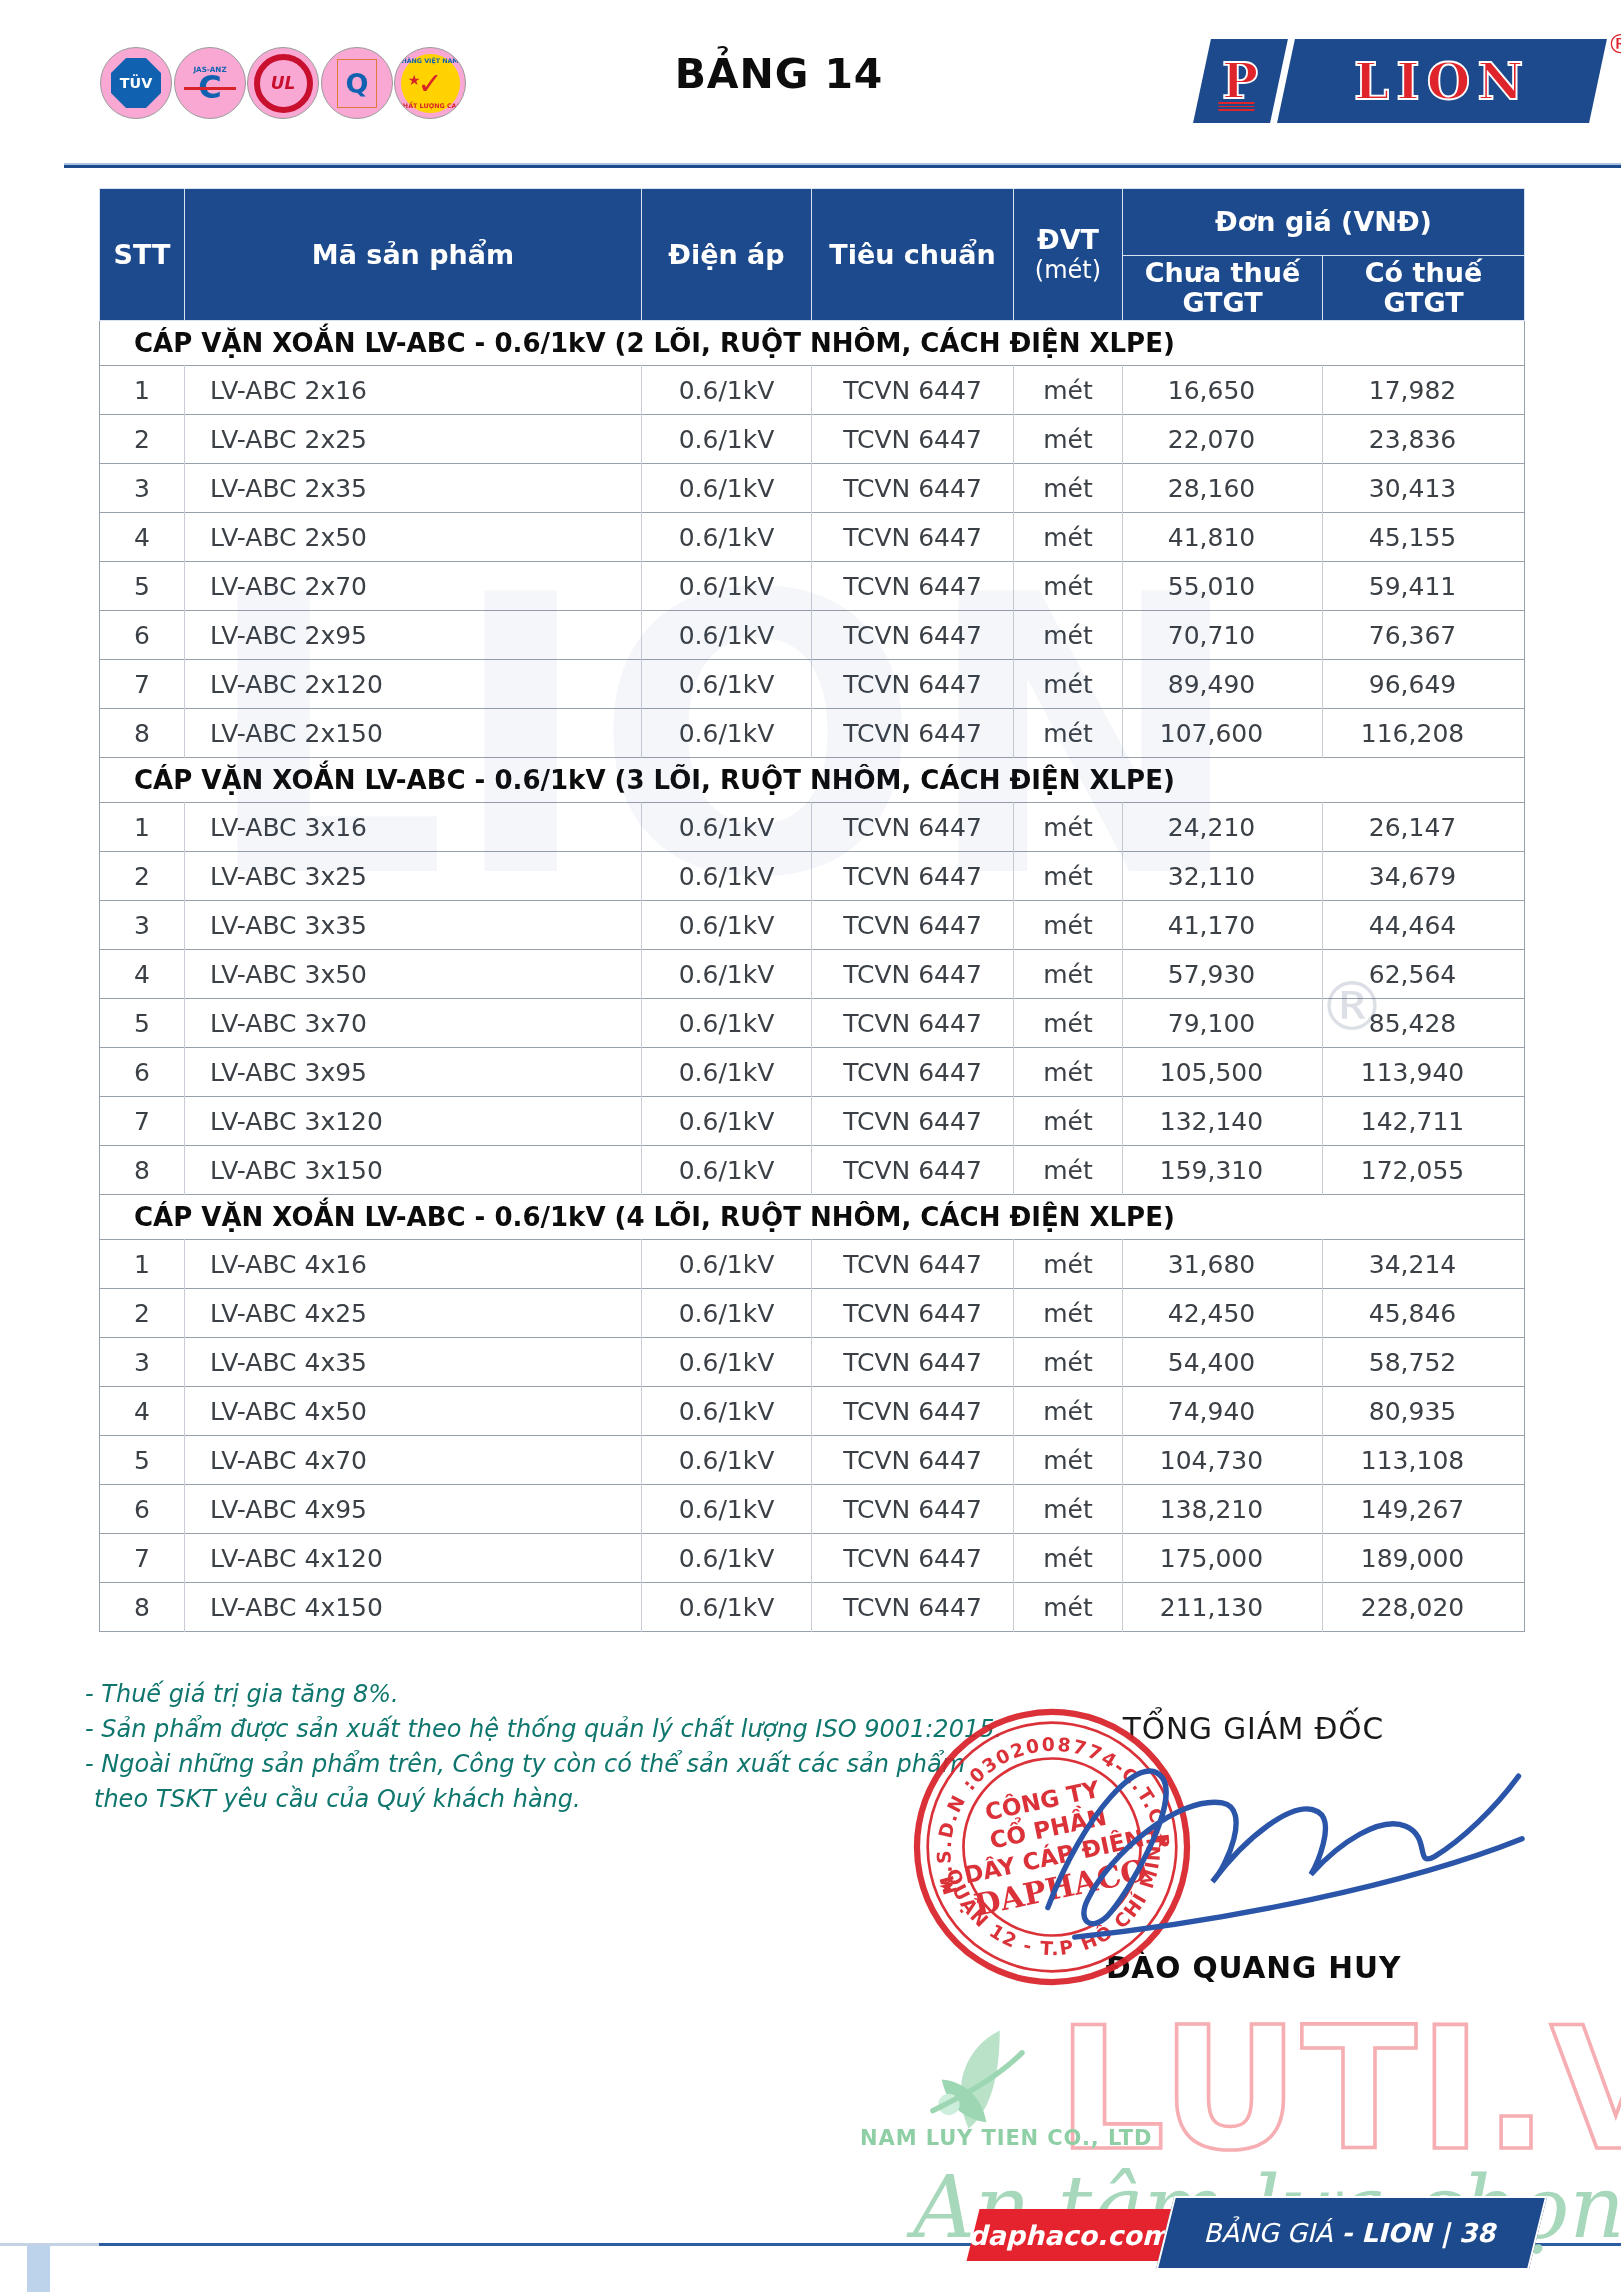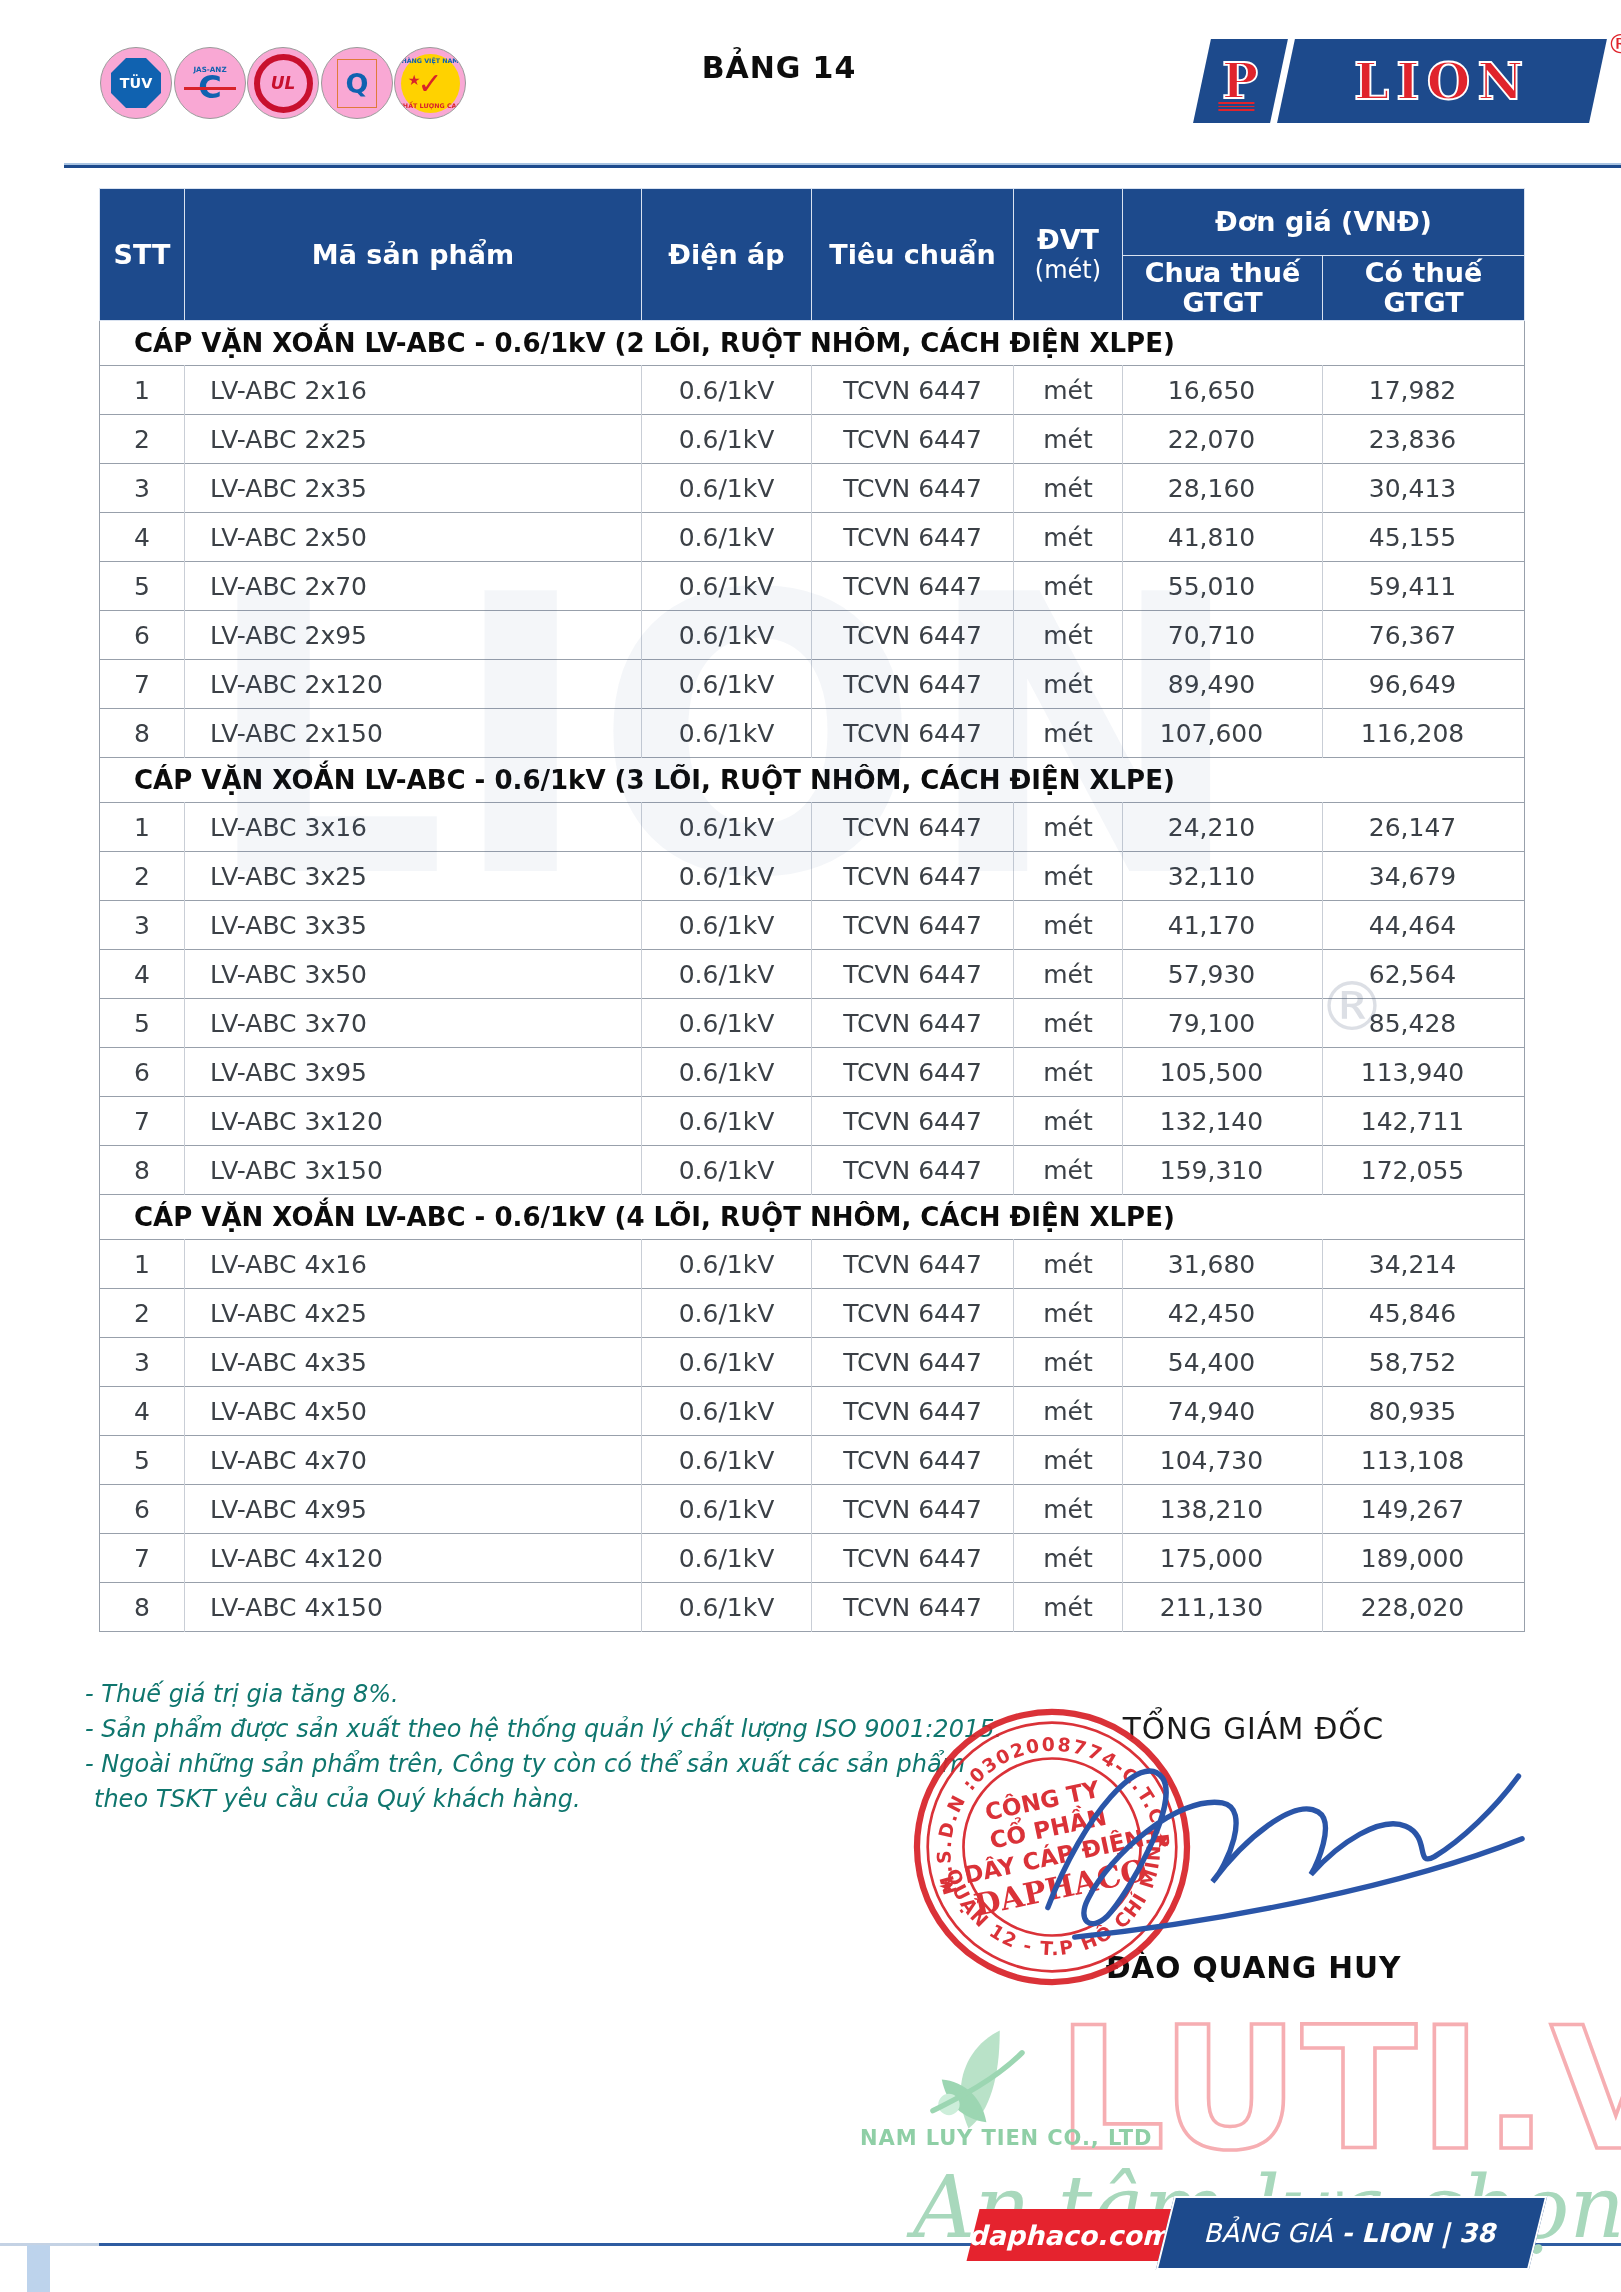--- a/index.html
+++ b/index.html
@@ -21,21 +21,21 @@
   .cert .qbox{width:38px;height:47px;border:1.8px solid #e07b39;display:flex;align-items:center;justify-content:center;
         color:#1062b0;font-weight:900;font-size:27px;}
   .cert .hv{width:59px;height:59px;background:#ffd200;border-radius:50%;position:relative;
         display:flex;align-items:center;justify-content:center;}
   .cert .hv .t{position:absolute;top:3.6px;font-size:6.3px;color:#1062b0;font-weight:bold;white-space:nowrap;}
   .cert .hv .b{position:absolute;bottom:3.6px;font-size:6.3px;color:#d8232a;font-weight:bold;white-space:nowrap;}
   .cert .hv .star{position:absolute;left:7.2px;top:18px;color:#d8232a;font-size:14.3px;}
   .cert .hv .chk{color:#d8232a;font-size:30px;font-weight:900;margin-top:1.8px;}
 
   .bang-title{position:absolute;top:50px;left:658px;width:242px;text-align:center;
-        font-size:30px;font-weight:bold;color:#0d0d0d;letter-spacing:0.9px;}
+        font-size:41px;font-weight:bold;color:#0d0d0d;letter-spacing:0.9px;}
 
   .lion-logo{position:absolute;left:1193px;top:39px;height:84px;}
   .lion-box-p,.lion-box-main{position:absolute;top:0;height:84px;background:#1d4a8c;transform:skewX(-12deg);
         display:flex;align-items:center;justify-content:center;}
   .lion-box-p{left:9px;width:77px;}
   .lion-box-main{left:93px;width:312px;}
   .lion-p{font-family:"DejaVu Serif",serif;font-size:48px;font-weight:bold;color:#e0242c;
         -webkit-text-stroke:1.8px #fff;transform:skewX(12deg);}
   .lion-stripes{position:absolute;bottom:10.7px;left:21.5px;width:36px;height:10.7px;transform:skewX(12deg);
         background:repeating-linear-gradient(#e0242c 0 1.8px,#1d4a8c 1.8px 3.6px);}

